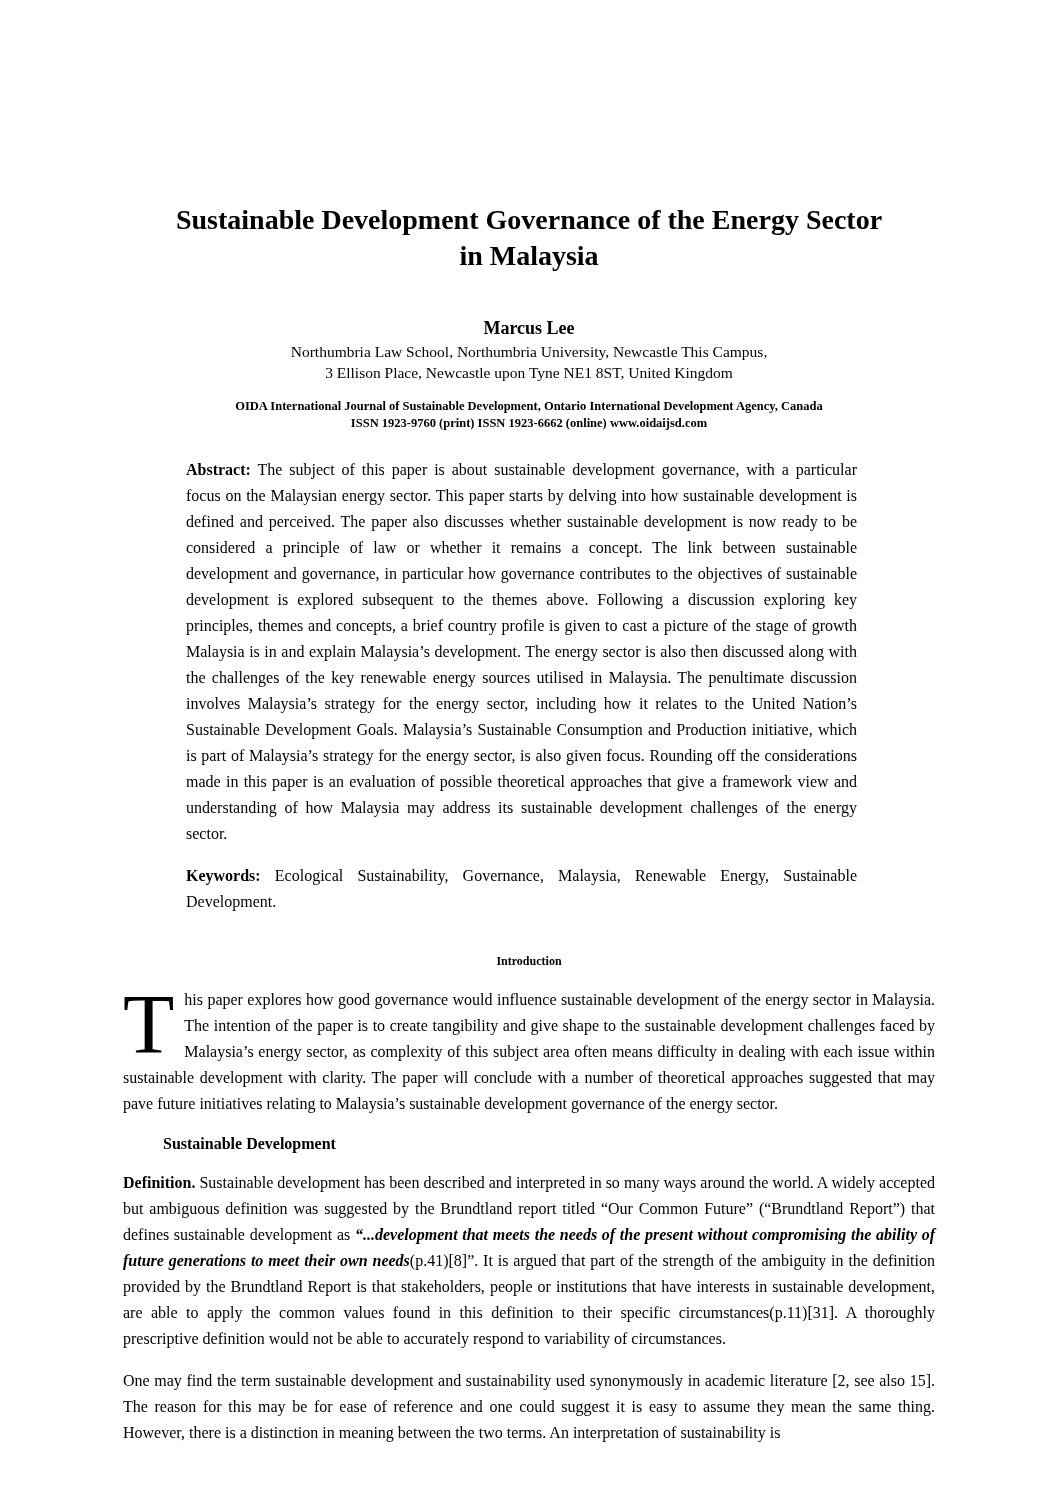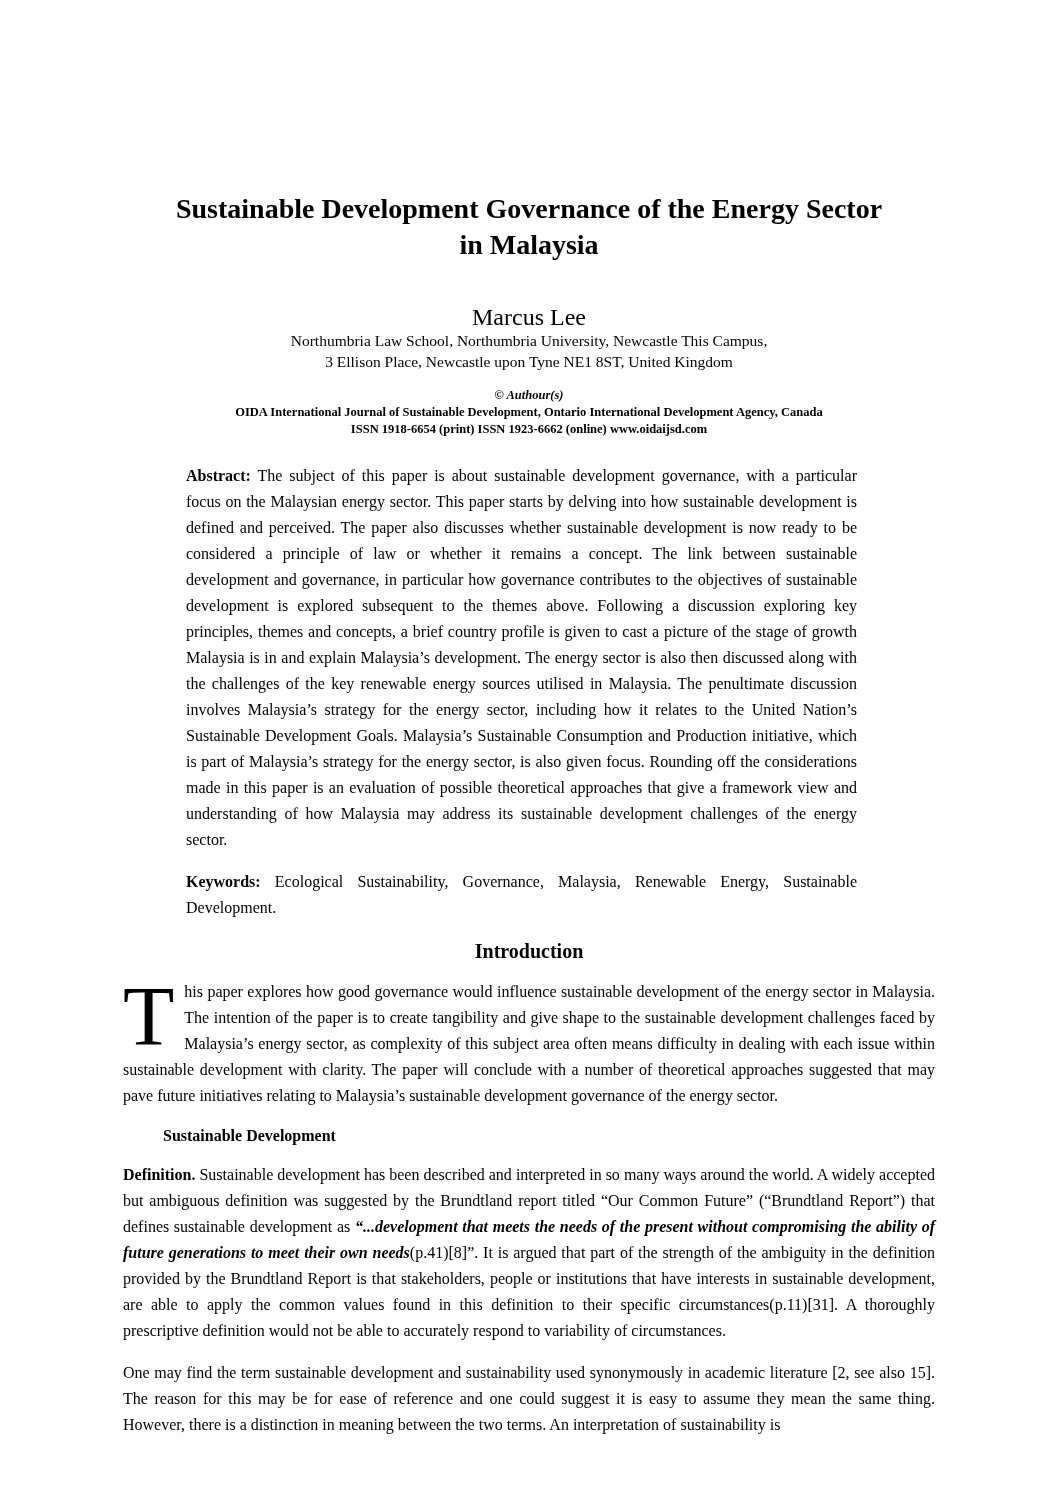--- a/index.html
+++ b/index.html
@@ -11,38 +11,38 @@
     position: relative;
     width: 1058px;
     height: 1497px;
     margin: 0 auto;
     background: #ffffff;
     color: #000000;
     font-family: "Liberation Serif", "DejaVu Serif", serif;
     font-size: 16px;
     line-height: 26px;
     box-sizing: border-box;
-    padding: 5px 123px;
+    padding: 16px 123px;
     overflow: hidden;
   }
   .title {
     margin: 186px 0 0 0;
     font-size: 28px;
     line-height: 36px;
     font-weight: bold;
     text-align: center;
   }
   .author-block {
     margin-top: 42px;
     text-align: center;
   }
   .author-name {
-    font-size: 24px;
+    font-size: 18px;
     line-height: 25px;
-    font-weight: normal;
+    font-weight: bold;
   }
   .affiliation {
     font-size: 15.5px;
     line-height: 21px;
   }
   .pub-block {
     margin-top: 15px;
     text-align: center;
     font-size: 12.5px;
     line-height: 17px;
@@ -58,24 +58,24 @@
   .para {
     margin: 0;
     text-align: justify;
   }
   .para + .para {
     margin-top: 16px;
   }
   .bold { font-weight: bold; }
   .bold-italic { font-weight: bold; font-style: italic; }
   .section-heading-center {
-    margin-top: 19px;
+    margin-top: 35px;
     text-align: center;
     font-weight: bold;
-    font-size: 20px;
+    font-size: 12px;
     line-height: 22px;
   }
   .section-heading-left {
     margin-top: 15px;
     text-align: left;
     font-weight: bold;
     font-size: 16px;
     line-height: 22px;
     margin-left: 40px;
   }
@@ -101,23 +101,22 @@
     <span>in Malaysia</span>
   </h1>
 
   <div class="author-block">
     <div class="author-name">Marcus Lee</div>
     <div class="affiliation">Northumbria Law School, Northumbria University, Newcastle This Campus,</div>
     <div class="affiliation">3 Ellison Place, Newcastle upon Tyne NE1 8ST, United Kingdom</div>
   </div>
 
   <div class="pub-block">
-    <div class="pub-copyright">© Authour(s)</div>
     <div>OIDA International Journal of Sustainable Development, Ontario International Development Agency, Canada</div>
-    <div>ISSN 1918-6654 (print) ISSN 1923-6662 (online) www.oidaijsd.com</div>
+    <div>ISSN 1923-9760 (print) ISSN 1923-6662 (online) www.oidaijsd.com</div>
   </div>
 
   <div class="abstract-zone">
     <p class="para"><span class="bold">Abstract:</span><span> The subject of this paper is about sustainable development governance, with a particular focus on the Malaysian energy sector.  This paper starts by delving into how sustainable development is defined and perceived.  The paper also discusses whether sustainable development is now ready to be considered a principle of law or whether it remains a concept.  The link between sustainable development and governance, in particular how governance contributes to the objectives of sustainable development is explored subsequent to the themes above.  Following a discussion exploring key principles, themes and concepts, a brief country profile is given to cast a picture of the stage of growth Malaysia is in and explain Malaysia’s development.  The energy sector is also then discussed along with the challenges of the key renewable energy sources utilised in Malaysia.  The penultimate discussion involves Malaysia’s strategy for the energy sector, including how it relates to the United Nation’s Sustainable Development Goals.  Malaysia’s Sustainable Consumption and Production initiative, which is part of Malaysia’s strategy for the energy sector, is also given focus.  Rounding off the considerations made in this paper is an evaluation of possible theoretical approaches that give a framework view and understanding of how Malaysia may address its sustainable development challenges of the energy sector.</span></p>
     <p class="para"><span class="bold">Keywords:</span><span> Ecological Sustainability, Governance, Malaysia, Renewable Energy, Sustainable Development.</span></p>
   </div>
 
   <h2 class="section-heading-center">Introduction</h2>
 
   <p class="body-para"><span class="dropcap">T</span><span>his paper explores how good governance would influence sustainable development of the energy sector in Malaysia.  The intention of the paper is to create tangibility and give shape to the sustainable development challenges faced by Malaysia’s energy sector, as complexity of this subject area often means difficulty in dealing with each issue within sustainable development with clarity.  The paper will conclude with a number of theoretical approaches suggested that may pave future initiatives relating to Malaysia’s sustainable development governance of the energy sector.</span></p>

